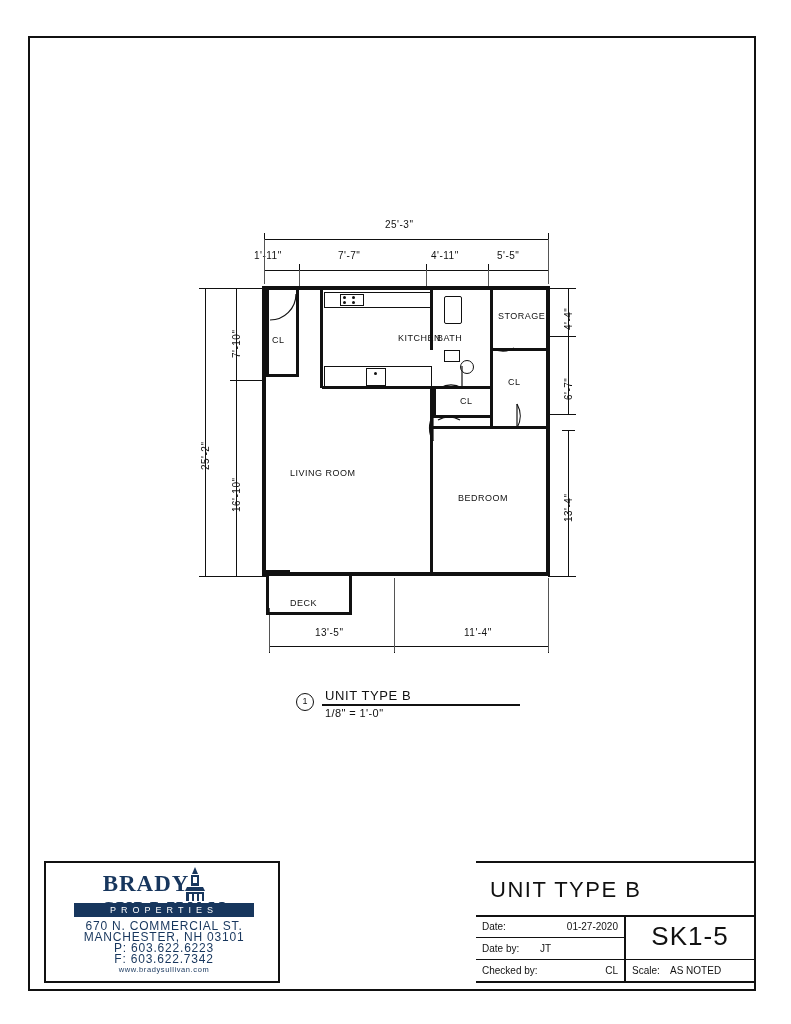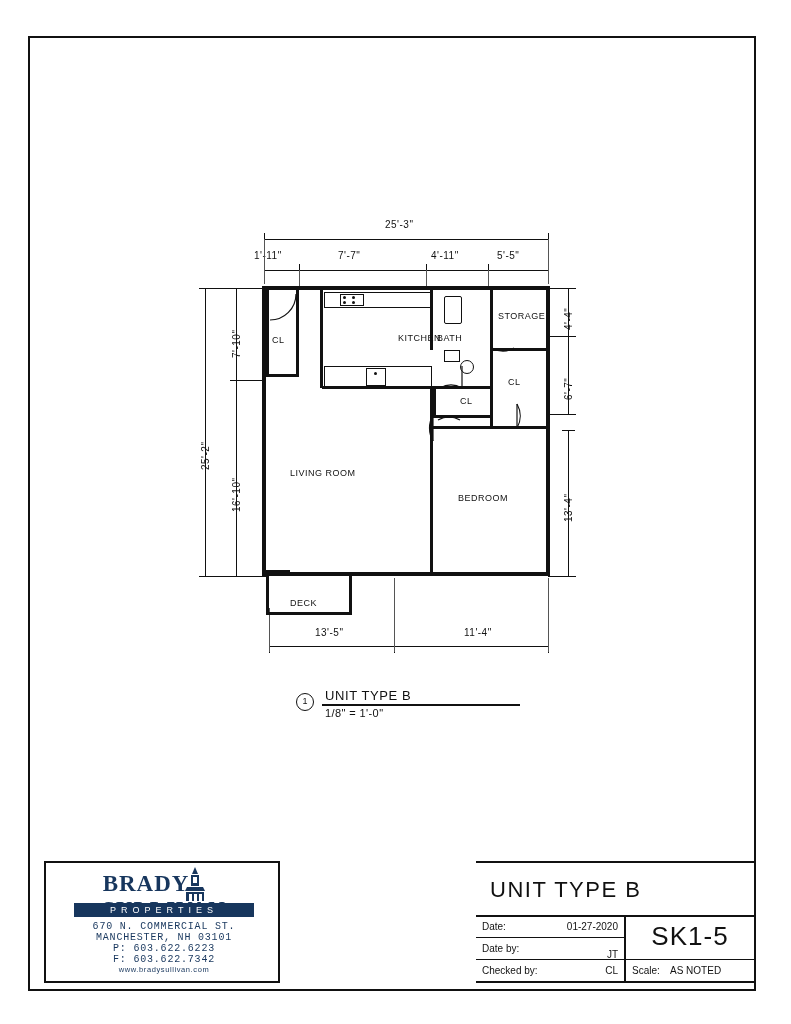--- a/index.html
+++ b/index.html
@@ -91,25 +91,25 @@
     letter-spacing: 5px;
     text-align: center;
     line-height: 14px;
     font-family: "Liberation Sans", sans-serif;
   }
   .brady-addr {
     position: absolute;
     left: 0; top: 58px;
     width: 236px;
     text-align: center;
-    font-size: 10px;
+    font-size: 12px;
     line-height: 11px;
     letter-spacing: 0.8px;
     color: #17365d;
-    font-family: Liberation Mono, monospace;
+    font-family: Liberation Sans, sans-serif;
   }
   .brady-web {
     position: absolute;
     left: 0; top: 102px;
     width: 236px;
     text-align: center;
     font-size: 7.5px;
     letter-spacing: 0.6px;
     color: #17365d;
   }
@@ -401,21 +401,21 @@
     <div class="vline" style="left:148px; top:52px; height:68px; width:2px;"></div>
 
     <div class="hline" style="left:0; top:74px; width:148px;"></div>
     <div class="hline" style="left:0; top:96px; width:148px;"></div>
     <div class="hline" style="left:148px; top:96px; width:132px;"></div>
 
     <div class="tb-cell" style="left:2px; top:56px; width:70px; text-align:left;">Date:</div>
     <div class="tb-cell" style="left:60px; top:56px; width:86px; text-align:right;">01-27-2020</div>
 
     <div class="tb-cell" style="left:2px; top:78px; width:80px; text-align:left;">Date by:</div>
-    <div class="tb-cell" style="left:60px; top:84px; width:86px; text-align:right;">JT</div>
+    <div class="tb-cell" style="left:60px; top:78px; width:86px; ">JT</div>
 
     <div class="tb-cell" style="left:2px; top:100px; width:86px; text-align:left;">Checked by:</div>
     <div class="tb-cell" style="left:60px; top:100px; width:86px; text-align:right;">CL</div>
 
     <div class="tb-cell" style="left:152px; top:100px; width:40px; text-align:left;">Scale:</div>
     <div class="tb-cell" style="left:190px; top:100px; width:88px; text-align:left; font-size:10px;">AS NOTED</div>
 
     <div class="sk-num" style="left:150px; top:58px;">SK1-5</div>
   </div>
 </div>

